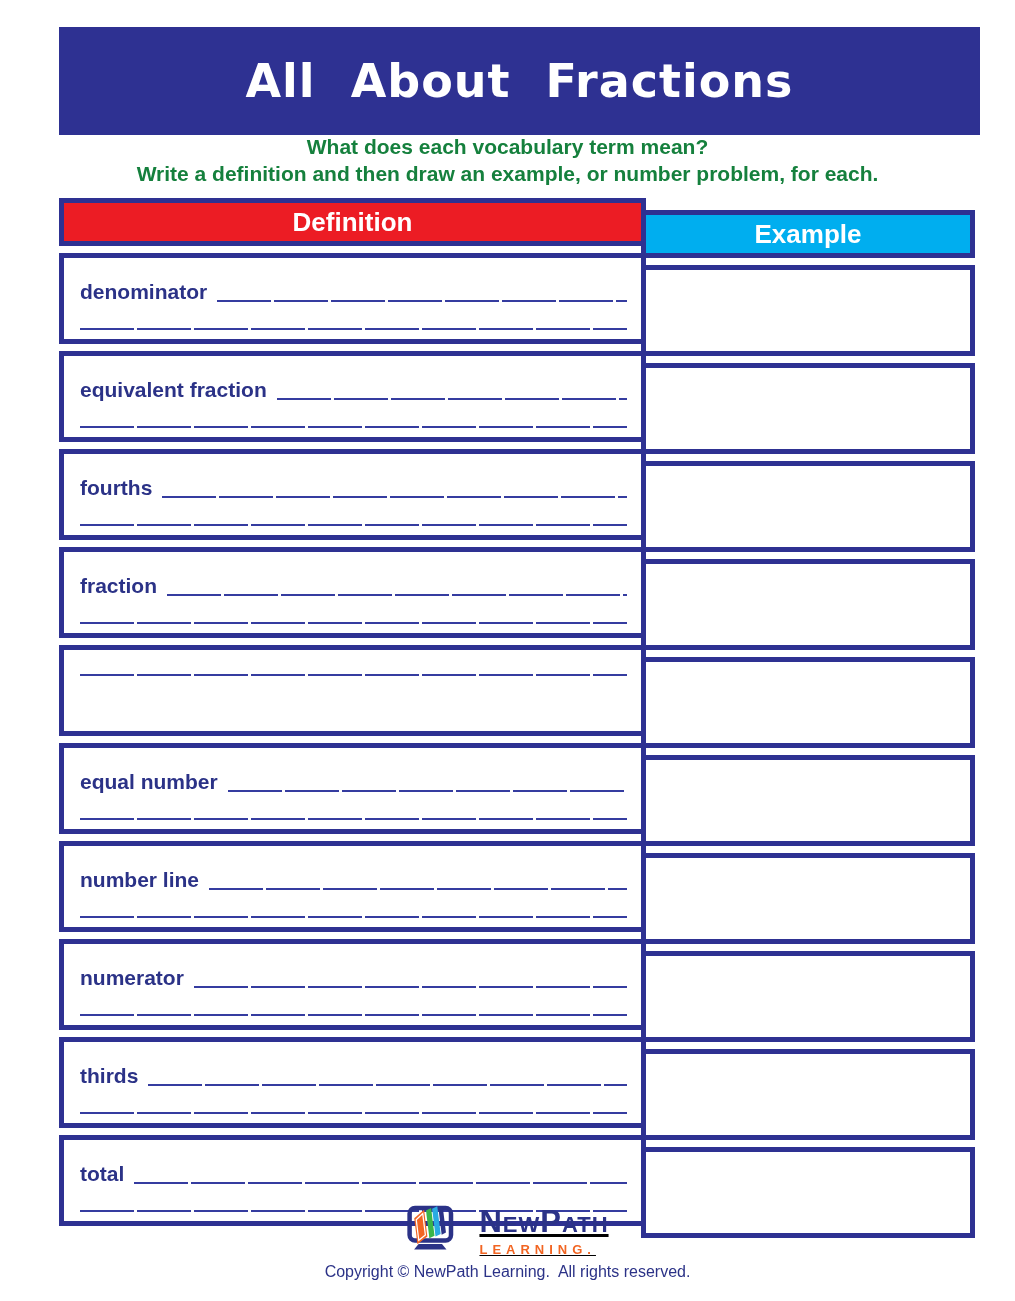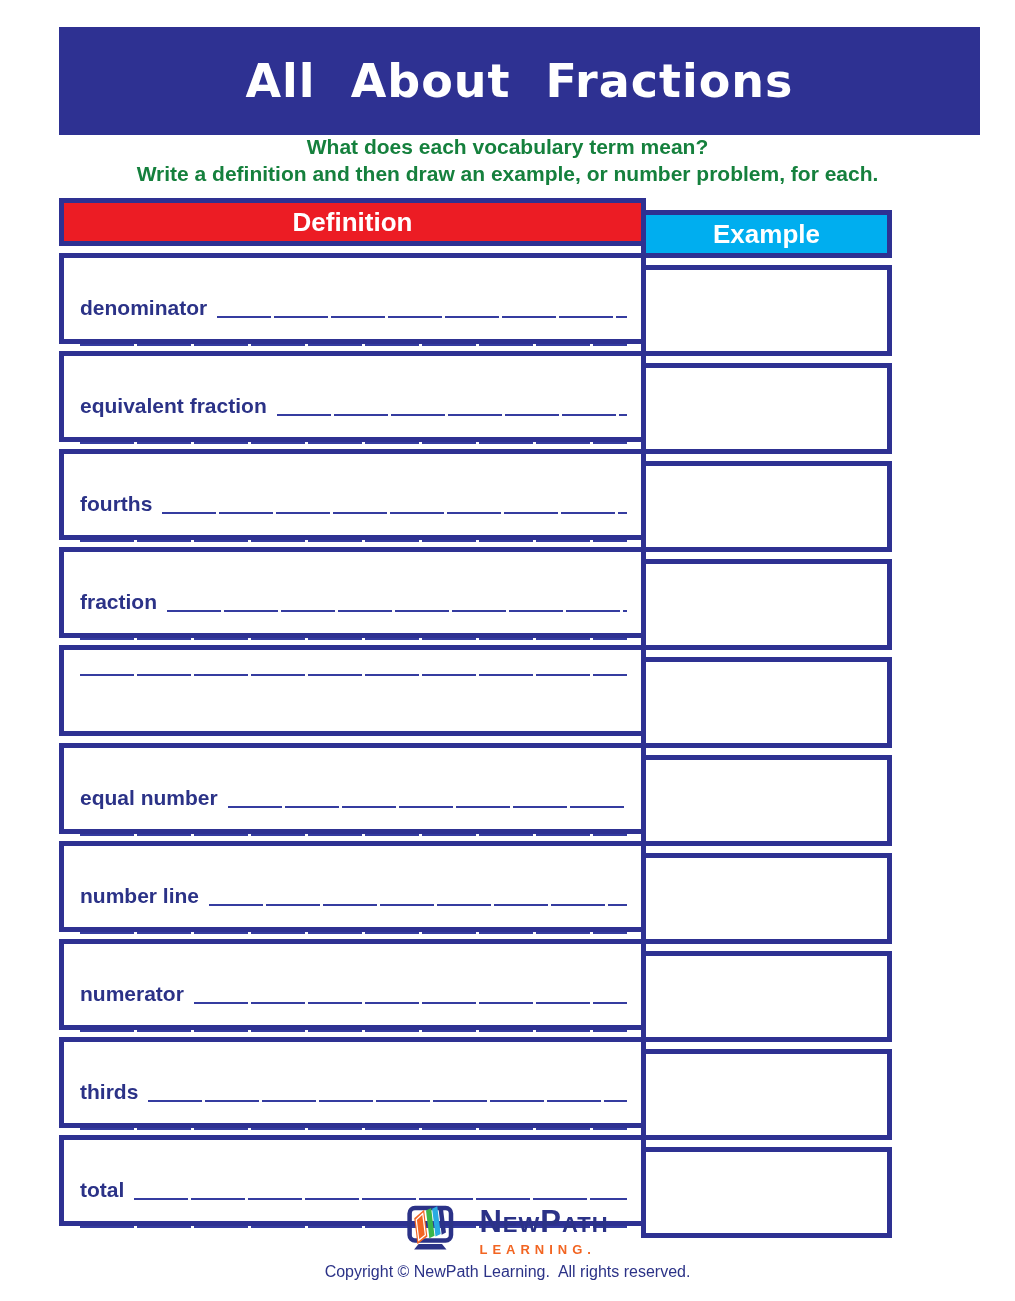--- a/index.html
+++ b/index.html
@@ -16,52 +16,52 @@
   .banner .title {
     color:#ffffff; font-family:"DejaVu Sans", sans-serif; font-weight:700;
     font-size:46px; letter-spacing:1px; word-spacing:18px;
   }
   
   .instructions {
     position:absolute; left:0; top:133px; width:100%;
     text-align:center; color:#15803d; font-weight:700; font-size:21px; line-height:27px;
   }
   
-  .vtable { position:absolute; left:59px; top:198px; width:833px; }
+  .vtable { position:absolute; left:59px; top:198px; width:916px; }
   .trow { display:flex; margin-top:-5px; }
   .trow.first { margin-top:0; }
   .cell {
     border:5px solid #2E3192; background:#ffffff; height:91px;
   }
   .def-col { width:587px; }
   .ex-col  { flex:1; margin-left:-5px;margin-top:12px; }
   .head { height:48px; display:flex; align-items:center; justify-content:center; }
   .head-def { background:#EC1C24; }
   .head-ex  { background:#00AEEF; }
   .head span { color:#ffffff; font-weight:700; font-size:26px; }
   .def-cell { padding:0 14px 0 16px; }
-  .term-line { display:flex; align-items:flex-end; margin-top:36px; height:26px; }
+  .term-line { display:flex; align-items:flex-end; margin-top:20px; height:26px; }
   .term {
     color:#2B3287; font-weight:700; font-size:21px; white-space:nowrap; padding-right:10px;
   }
   .blank {
     flex:1; height:2px; align-self:flex-end; margin-bottom:2px;
     background-image:repeating-linear-gradient(90deg,
       #353CA0 0px, #353CA0 54px, rgba(0,0,0,0) 54px, rgba(0,0,0,0) 57px);
   }
   .blank2 { margin-top:24px; height:2px;
     background-image:repeating-linear-gradient(90deg,
       #353CA0 0px, #353CA0 54px, rgba(0,0,0,0) 54px, rgba(0,0,0,0) 57px);
   }
   
   .footer {
     position:absolute; left:0; top:1201px; width:100%;
     display:flex; flex-direction:column; align-items:center;
   }
-  .logo-row { display:flex; align-items:flex-end; gap:19px; }
+  .logo-row { display:flex; align-items:flex-end; gap:19px;text-decoration:underline; }
   .logo-text { display:flex; flex-direction:column; align-items:flex-start; }
   .logo-name {
     color:#2B3287; font-weight:700; font-size:31px; line-height:30px;
     font-variant:small-caps; letter-spacing:1px;
   }
   .logo-sub {
     color:#F26522; font-weight:700; font-size:13px; letter-spacing:5px; margin-top:5px;
   }
   .copyright { margin-top:6px; color:#2B3287; font-size:16px; white-space:pre; }
 </style>

